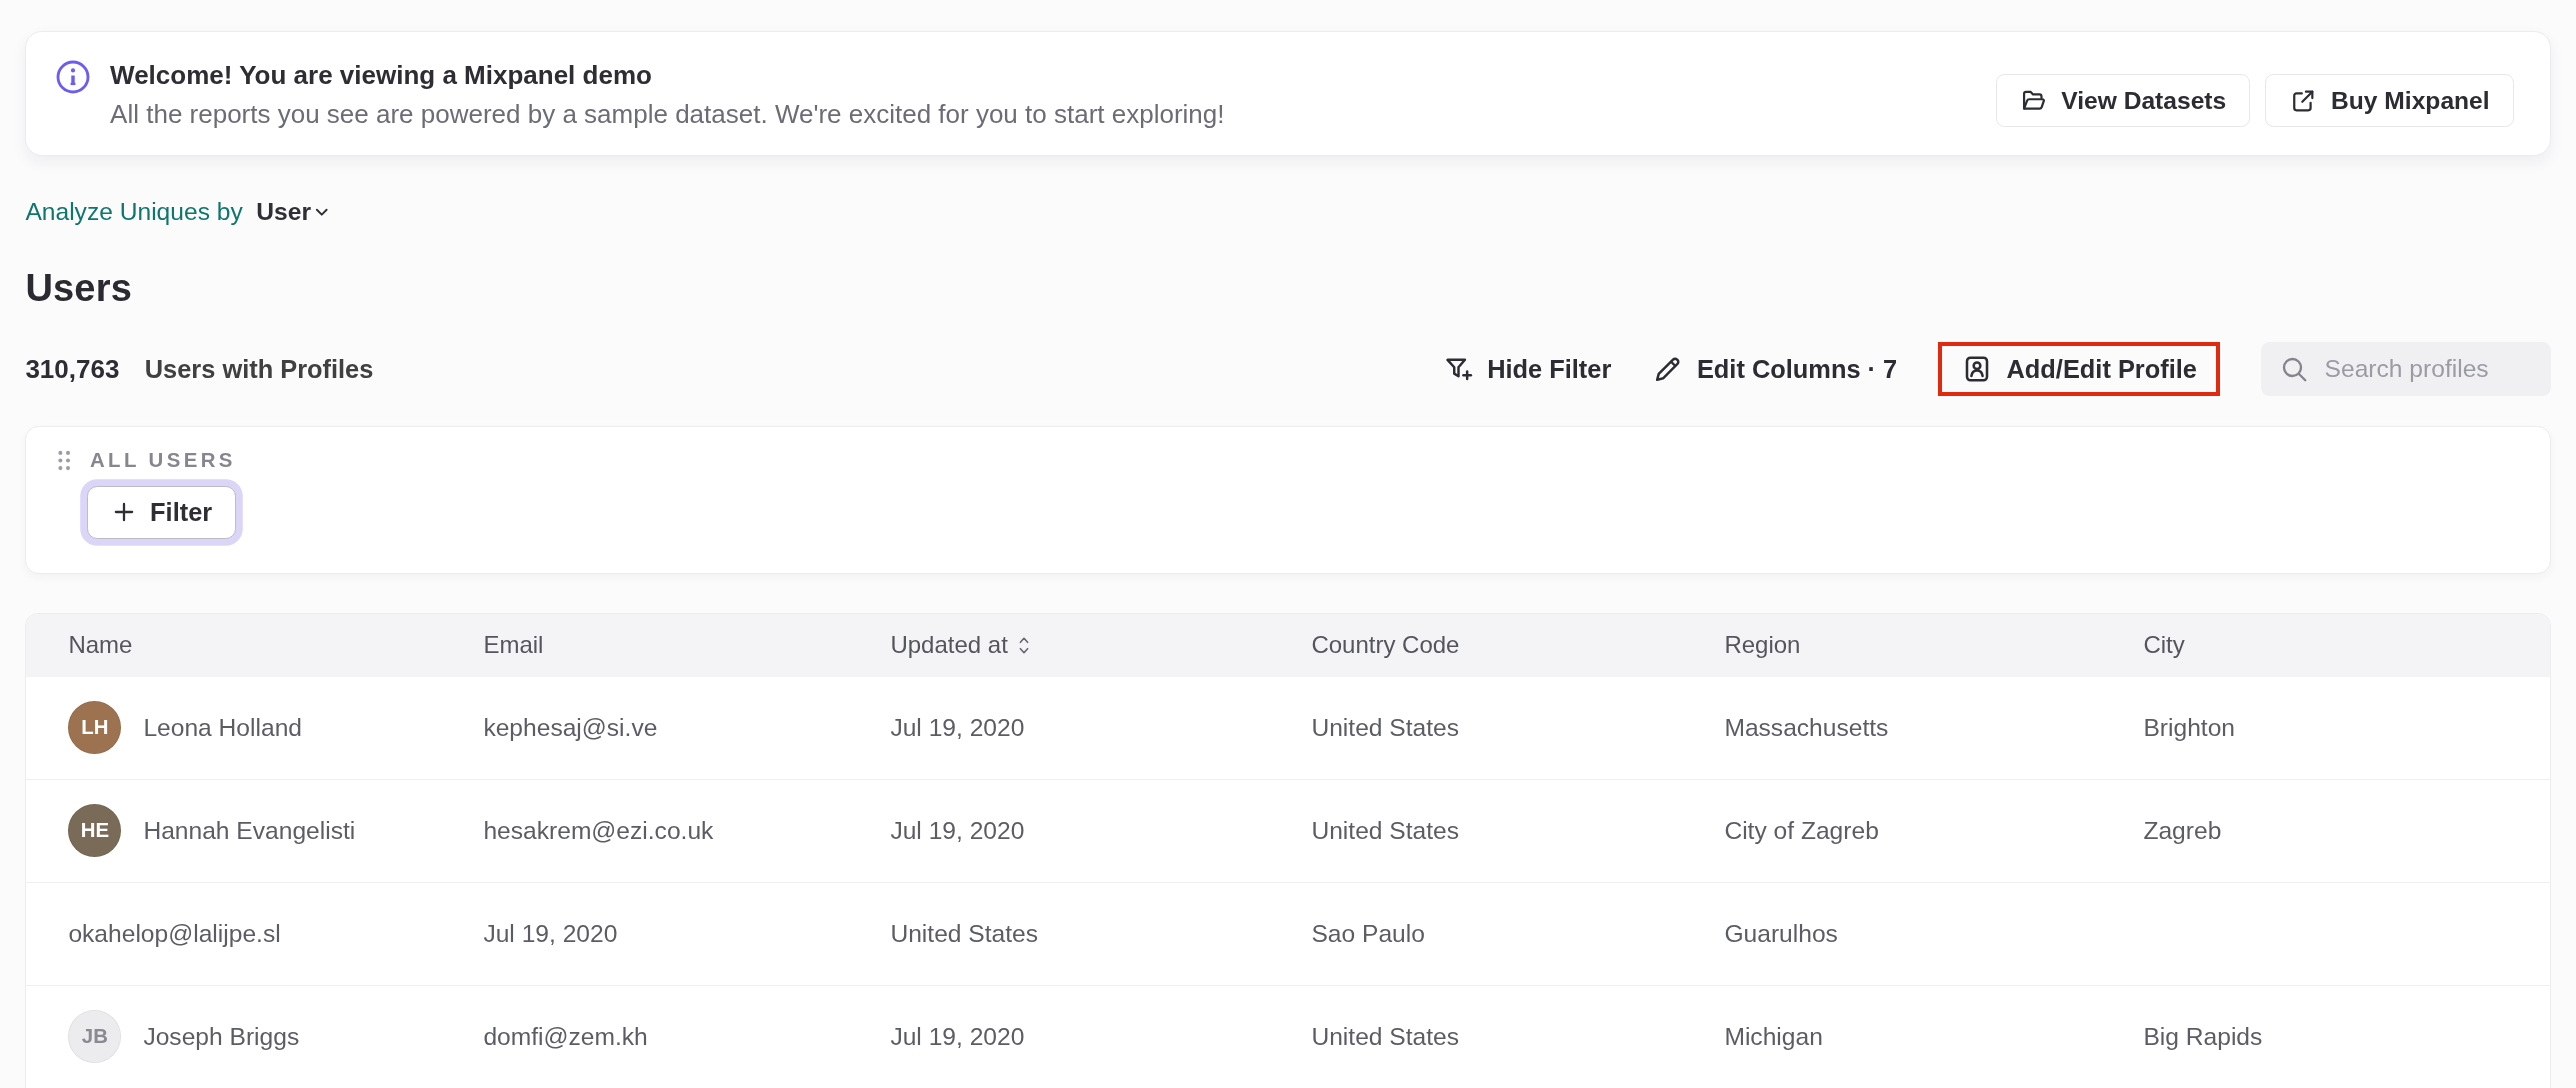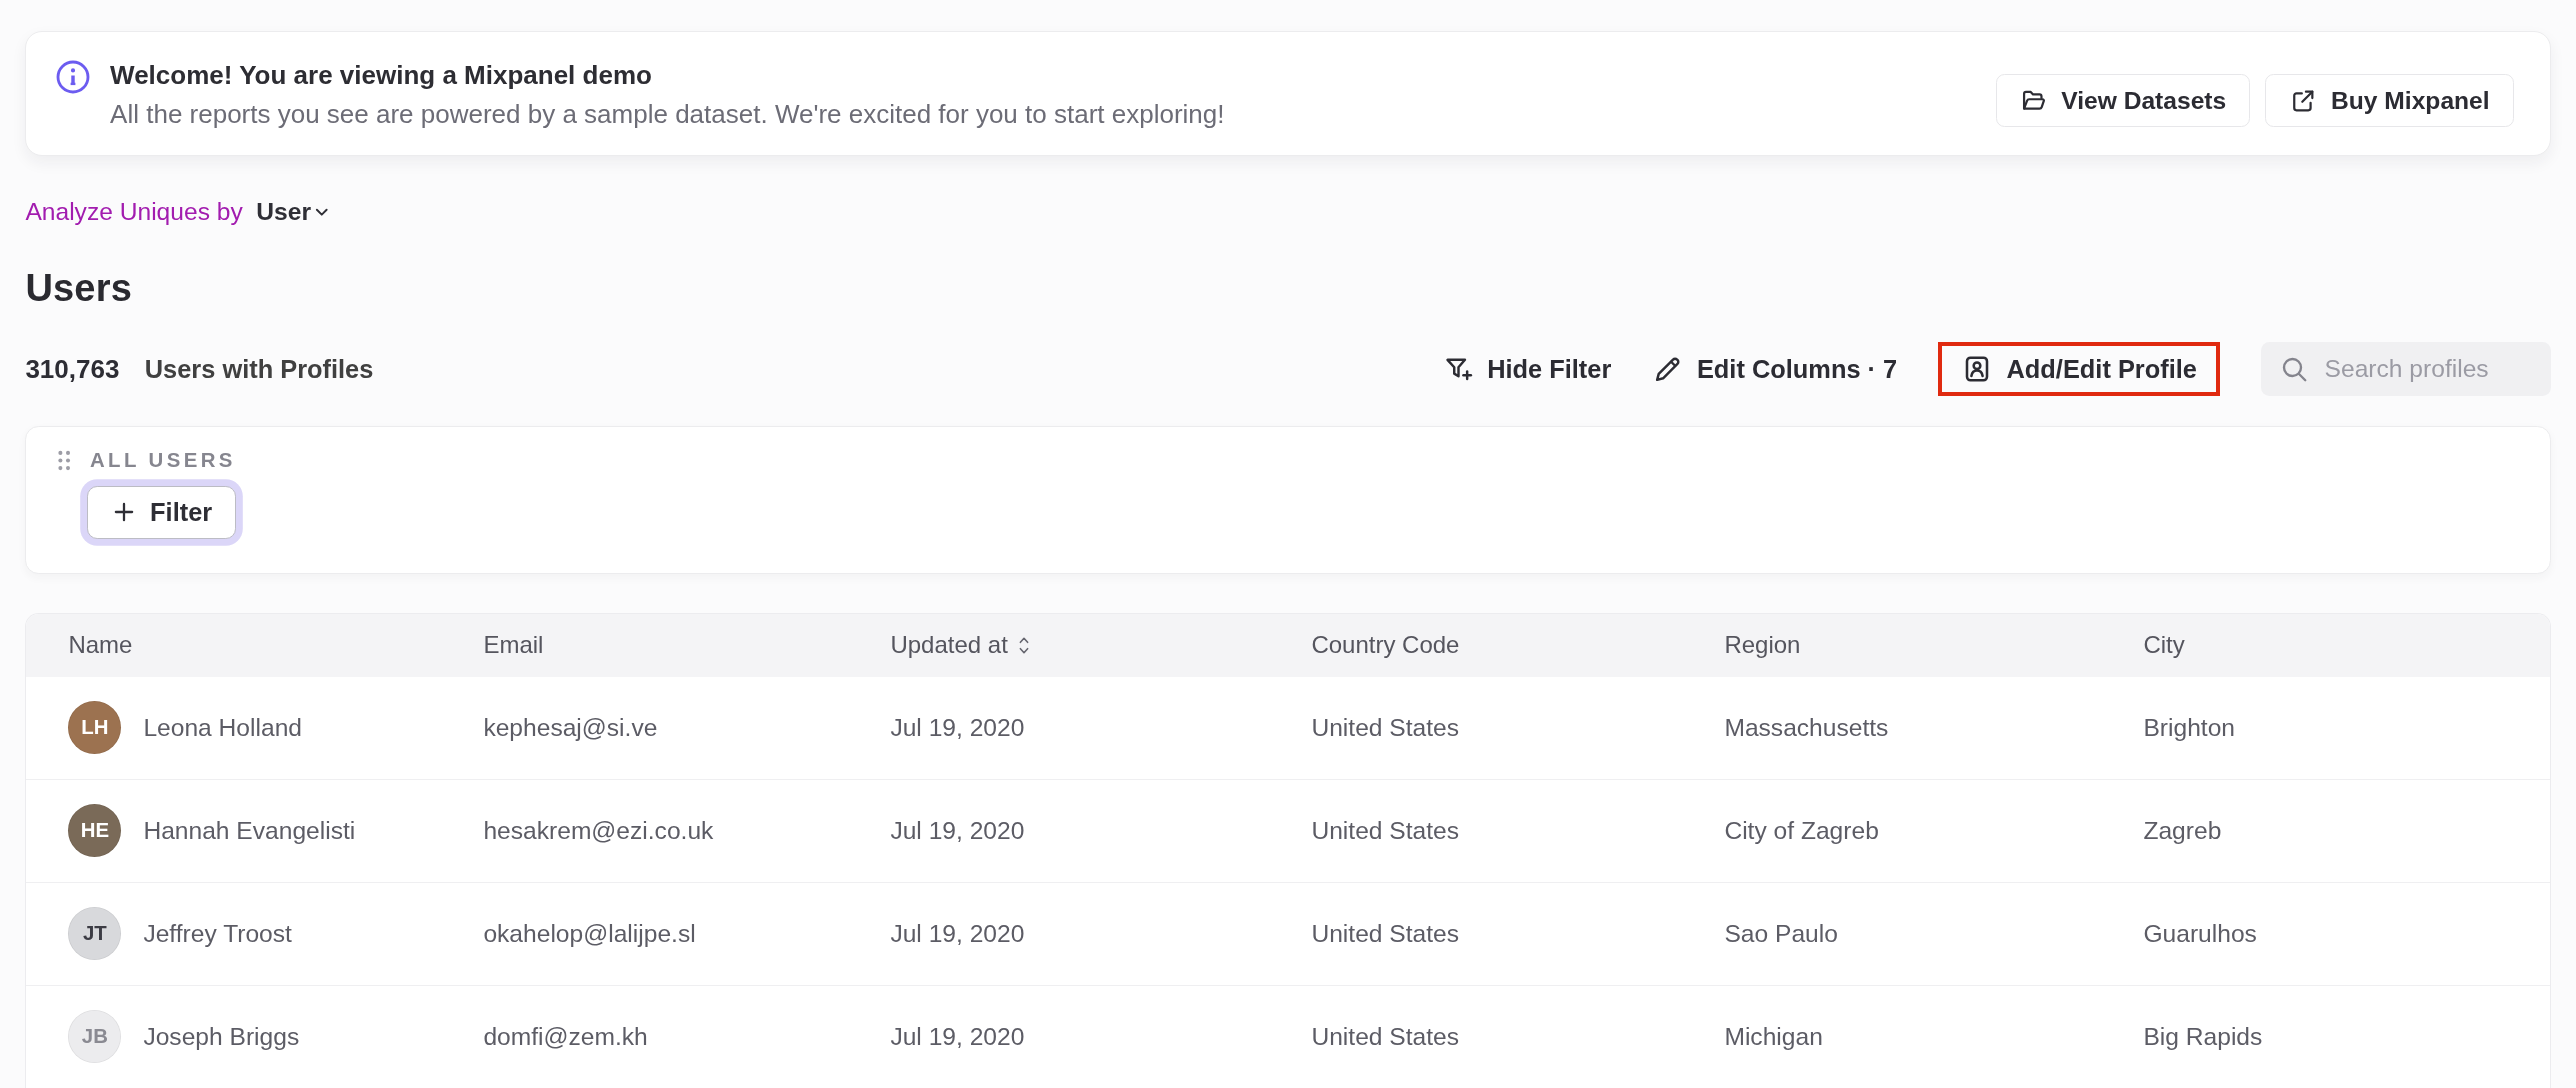--- a/index.html
+++ b/index.html
@@ -40,21 +40,21 @@
     cursor:pointer;
     margin-top:14px;
   }
 
   
   .analyze-bar {
     margin:39px 25.4px 0;
     display:flex; align-items:center; gap:13.6px;
     font-size:24.6px; line-height:34px;
   }
-  .analyze-label { color:#a21caf; }
+  .analyze-label { color:#0f766e; }
   .analyze-select { display:flex; align-items:center; gap:1px; cursor:pointer; }
   .analyze-value { color:#2f2f36; font-weight:700; }
 
   
   .page-title {
     margin:37px 25.4px 0;
     font-size:38px; font-weight:700; color:#2a2a30; line-height:44px;
     letter-spacing:0.2px;
   }
 
@@ -330,24 +330,20 @@
         <span>Hannah Evangelisti</span>
       </div>
       <div class="cell">hesakrem@ezi.co.uk</div>
       <div class="cell">Jul 19, 2020</div>
       <div class="cell">United States</div>
       <div class="cell">City of Zagreb</div>
       <div class="cell">Zagreb</div>
     </div>
 
     <div class="trow">
-      <div class="cell name-cell">
-        <span class="avatar" style="background: rgb(216, 217, 220); color: rgb(60, 60, 68);">JT</span>
-        <span>Jeffrey Troost</span>
-      </div>
       <div class="cell">okahelop@lalijpe.sl</div>
       <div class="cell">Jul 19, 2020</div>
       <div class="cell">United States</div>
       <div class="cell">Sao Paulo</div>
       <div class="cell">Guarulhos</div>
     </div>
 
     <div class="trow">
       <div class="cell name-cell">
         <span class="avatar" style="background: rgb(236, 236, 238); color: rgb(138, 138, 146);">JB</span>

